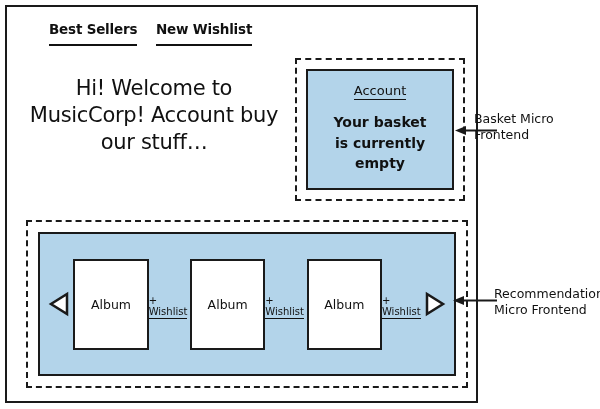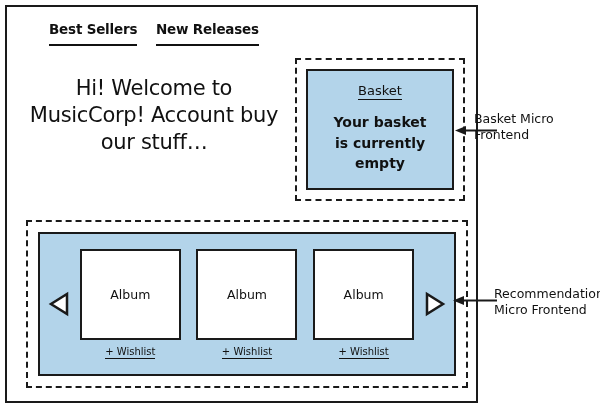--- a/index.html
+++ b/index.html
@@ -133,21 +133,20 @@
   .album-strip {
     flex: 1 1 auto;
     display: flex;
     align-items: center;
     justify-content: space-around;
     height: 100%;
   }
   .album-card {
     width: 114px;
     display: flex;
-    flex-direction: column;
     align-items: center;
     border-radius: 16px;
   }
   .album-cover {
     width: 101px;
     height: 91px;
     background: #ffffff;
     border: 2.5px solid #1a1a1a;
     box-sizing: border-box;
     display: flex;
@@ -185,29 +184,29 @@
   #arrow-basket { left: 455px; top: 121px; width: 42px; }
   #arrow-recommendation { left: 453px; top: 291px; width: 44px; }
 </style>
 </head>
 <body>
 
 <div id="page-frame">
 
   <a class="nav-link" id="nav-best-sellers">Best Sellers</a>
 
-  <a class="nav-link" id="nav-new-releases">New Releases</a>
+  <a class="nav-link" id="nav-new-releases">New Wishlist</a>
 
 
   <div id="welcome">Hi! Welcome to MusicCorp! Account buy our stuff…</div>
 
   <div class="mfe-dashed" id="basket-dashed">
     <div id="basket-panel">
       <div>
-        <span id="basket-title">Basket</span>
+        <span id="basket-title">Account</span>
       </div>
       <div id="basket-empty">Your basket is currently empty</div>
     </div>
   </div>
 
   <div class="mfe-dashed" id="recommendation-dashed">
     <div id="carousel">
 
       <div class="carousel-arrow">
         <svg width="22" height="26" viewBox="0 0 22 26" aria-hidden="true">

